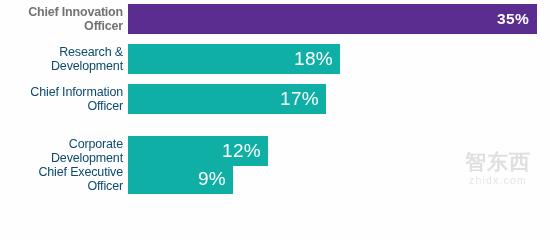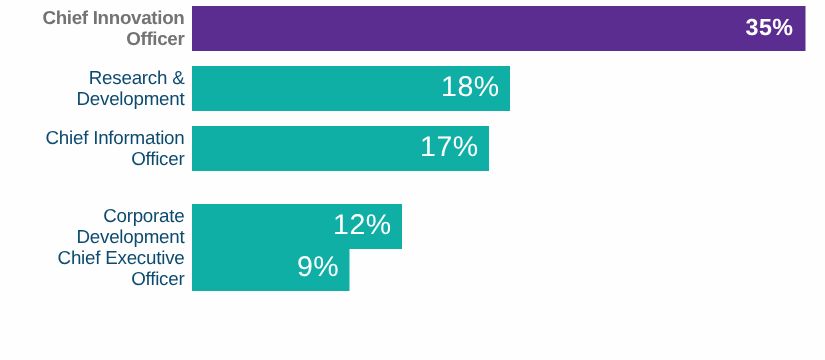--- a/index.html
+++ b/index.html
@@ -153,14 +153,18 @@
   <div class="bar-row" style="top:164px;">
     <div class="cat-label">Chief Executive
 Officer</div>
     <div class="bar-track">
       <div class="bar" style="width:105px;background:#10afa6;">
         <span class="bar-value">9%</span>
       </div>
     </div>
   </div>
 
+  <div id="watermark">
+    <div class="wm-cjk">智东西</div>
+    <div class="wm-domain">zhidx.com</div>
+  </div>
 
 </div>
 
 </body></html>

